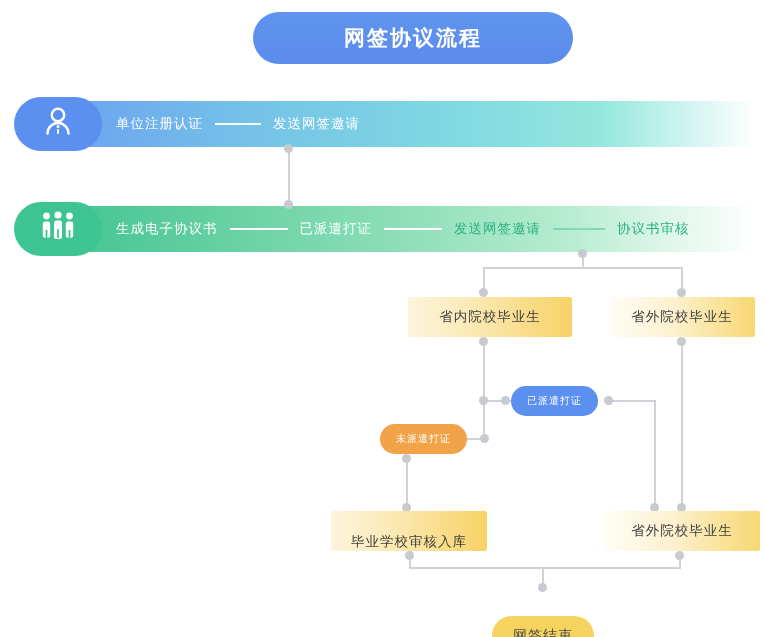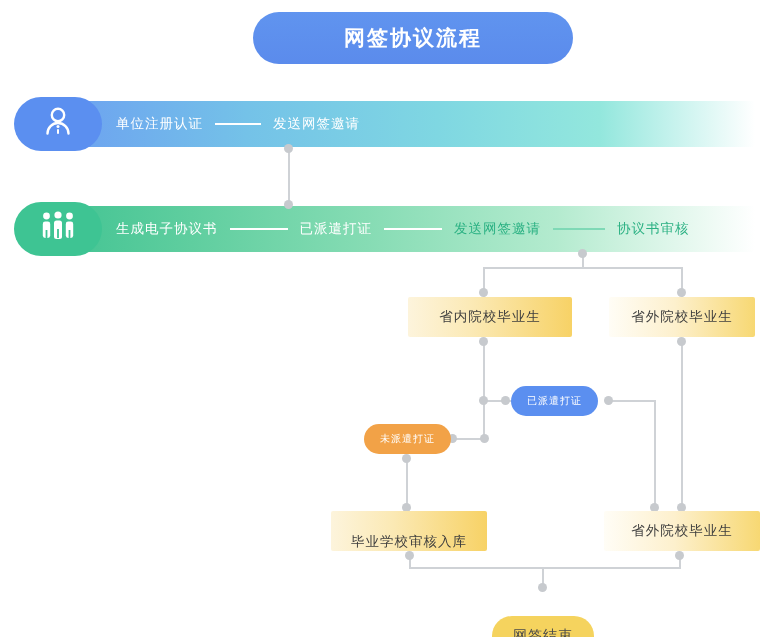--- a/index.html
+++ b/index.html
@@ -145,21 +145,21 @@
     color: #4a4a4a;
     height: 40px;
     border-radius: 20px;
     font-size: 14px;
     margin-top: 25px;
   }
 
   #node-prov-in   { left: 408px; top: 297px; width: 164px; }
   #node-prov-out  { left: 609px; top: 297px; width: 146px; }
   #node-dispatched{ left: 511px; top: 386px; width: 87px; }
-  #node-undispatched { left: 364px; top: 424px; width: 87px; }
+  #node-undispatched { left: 380px; top: 424px; width: 87px; }
   #node-school    { left: 331px; top: 511px; width: 156px; align-items: flex-end; }
   #node-hr        { left: 604px; top: 511px; width: 156px; }
   #node-end       { left: 492px; top: 591px; width: 102px; }
 
   
   .conn { position: absolute; background: #cfd2d6; z-index: 1; }
   .v { width: 2px; }
   .h { height: 2px; }
   .dot {
     position: absolute;

